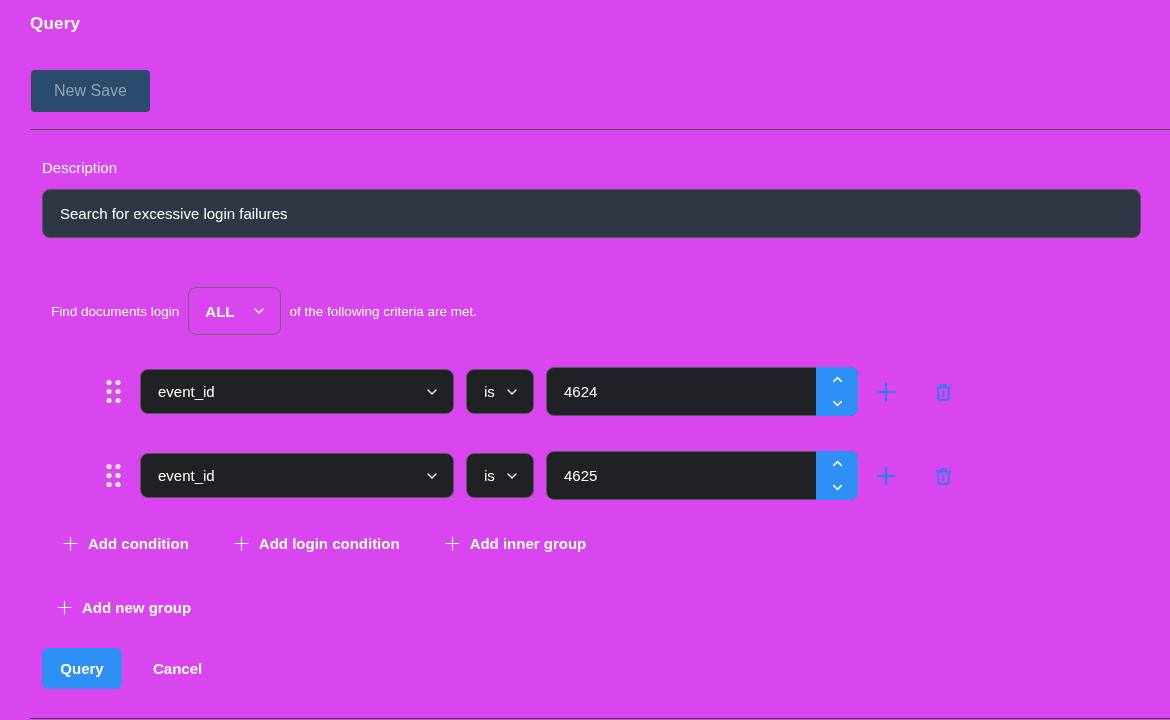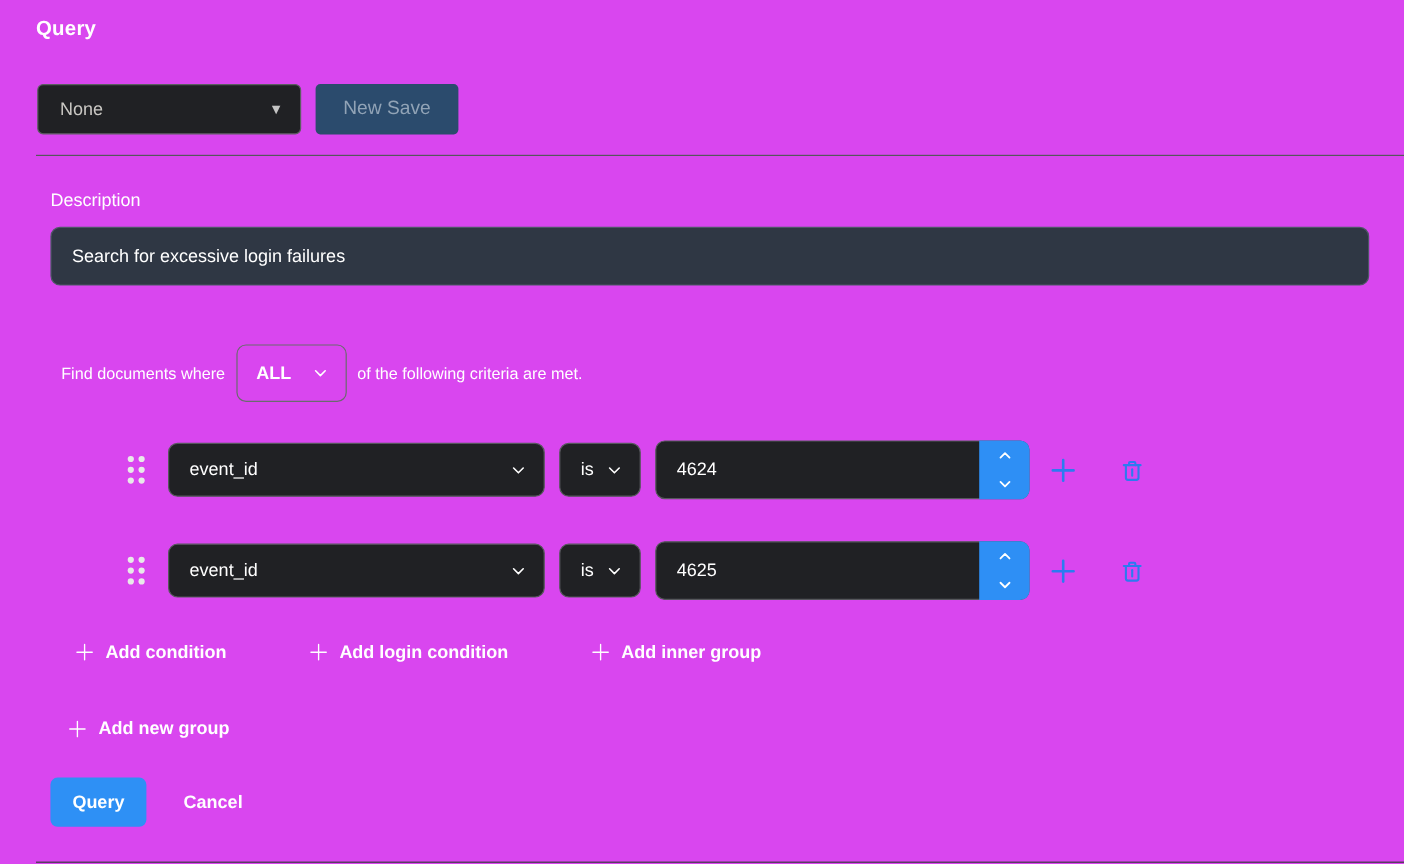--- a/index.html
+++ b/index.html
@@ -62,21 +62,21 @@
     background:#2e8ff5; border-radius:0 8px 8px 0; display:flex; flex-direction:column; overflow:hidden;
   }
   .spin { flex:1; background:transparent; border:none; display:flex; align-items:center; justify-content:center; cursor:pointer; }
   .spin svg { width:15px; height:15px; stroke:#fff; fill:none; stroke-width:2.4; stroke-linecap:round; stroke-linejoin:round; }
   .icon-btn { background:none; border:none; color:#2c7bf0; cursor:pointer; display:flex; align-items:center; }
   .plus-btn { margin-left:15px; }
   .plus-btn svg { width:26px; height:26px; stroke:#2c7bf0; fill:none; stroke-width:2; stroke-linecap:round; }
   .trash-btn { margin-left:34px; }
   .trash-btn svg { width:21px; height:22px; stroke:#2c7bf0; fill:none; stroke-width:2; stroke-linecap:round; stroke-linejoin:round; }
 
-  .add-links { display:flex; gap:68px; margin:4px 0 0 62px; }
+  .add-links { display:flex; gap:44px; margin:4px 0 0 62px; }
   .add-link {
     display:flex; align-items:center; gap:9px; background:none; border:none; color:#fff;
     font-size:15px; font-weight:600; font-family:inherit; cursor:pointer;
   }
   .add-link svg { width:17px; height:17px; stroke:#fff; fill:none; stroke-width:1.6; stroke-linecap:round; }
   .add-group-row { margin:47px 0 0 56px; }
 
   .footer { display:flex; align-items:center; gap:31px; margin:32px 0 0 42px; }
   .save-btn {
     width:80px; height:41px; background:#2e90f5; color:#fff; border:none; border-radius:6px;
@@ -87,38 +87,34 @@
   .bottom-divider { position:absolute; left:30px; right:0; bottom:1px; height:1px; background:#3b3c40; }
 </style>
 </head>
 <body>
 
 <div class="app">
 
   <div class="page-title">Query</div>
 
   <div class="query-select-row">
-    <div class="none-select">
-      <span>None</span>
-      <span class="tri">▼</span>
-    </div>
     <button class="new-query-btn">New Save</button>
   </div>
 
   <div class="divider"></div>
 
   <div class="form-row">
     <div class="form-col desc-col">
       <label>Description</label>
       <input class="text-input" value="Search for excessive login failures" style="">
     </div>
   </div>
 
   <div class="criteria-row">
-    <span>Find documents where</span>
+    <span>Find documents login</span>
     <div class="all-select">
       <span>ALL</span>
       <svg class="chev" viewBox="0 0 24 24">
           <polyline points="6 9 12 15 18 9"></polyline>
         </svg>
     </div>
     <span>of the following criteria are met.</span>
   </div>
 
   <div class="cond-rows">

